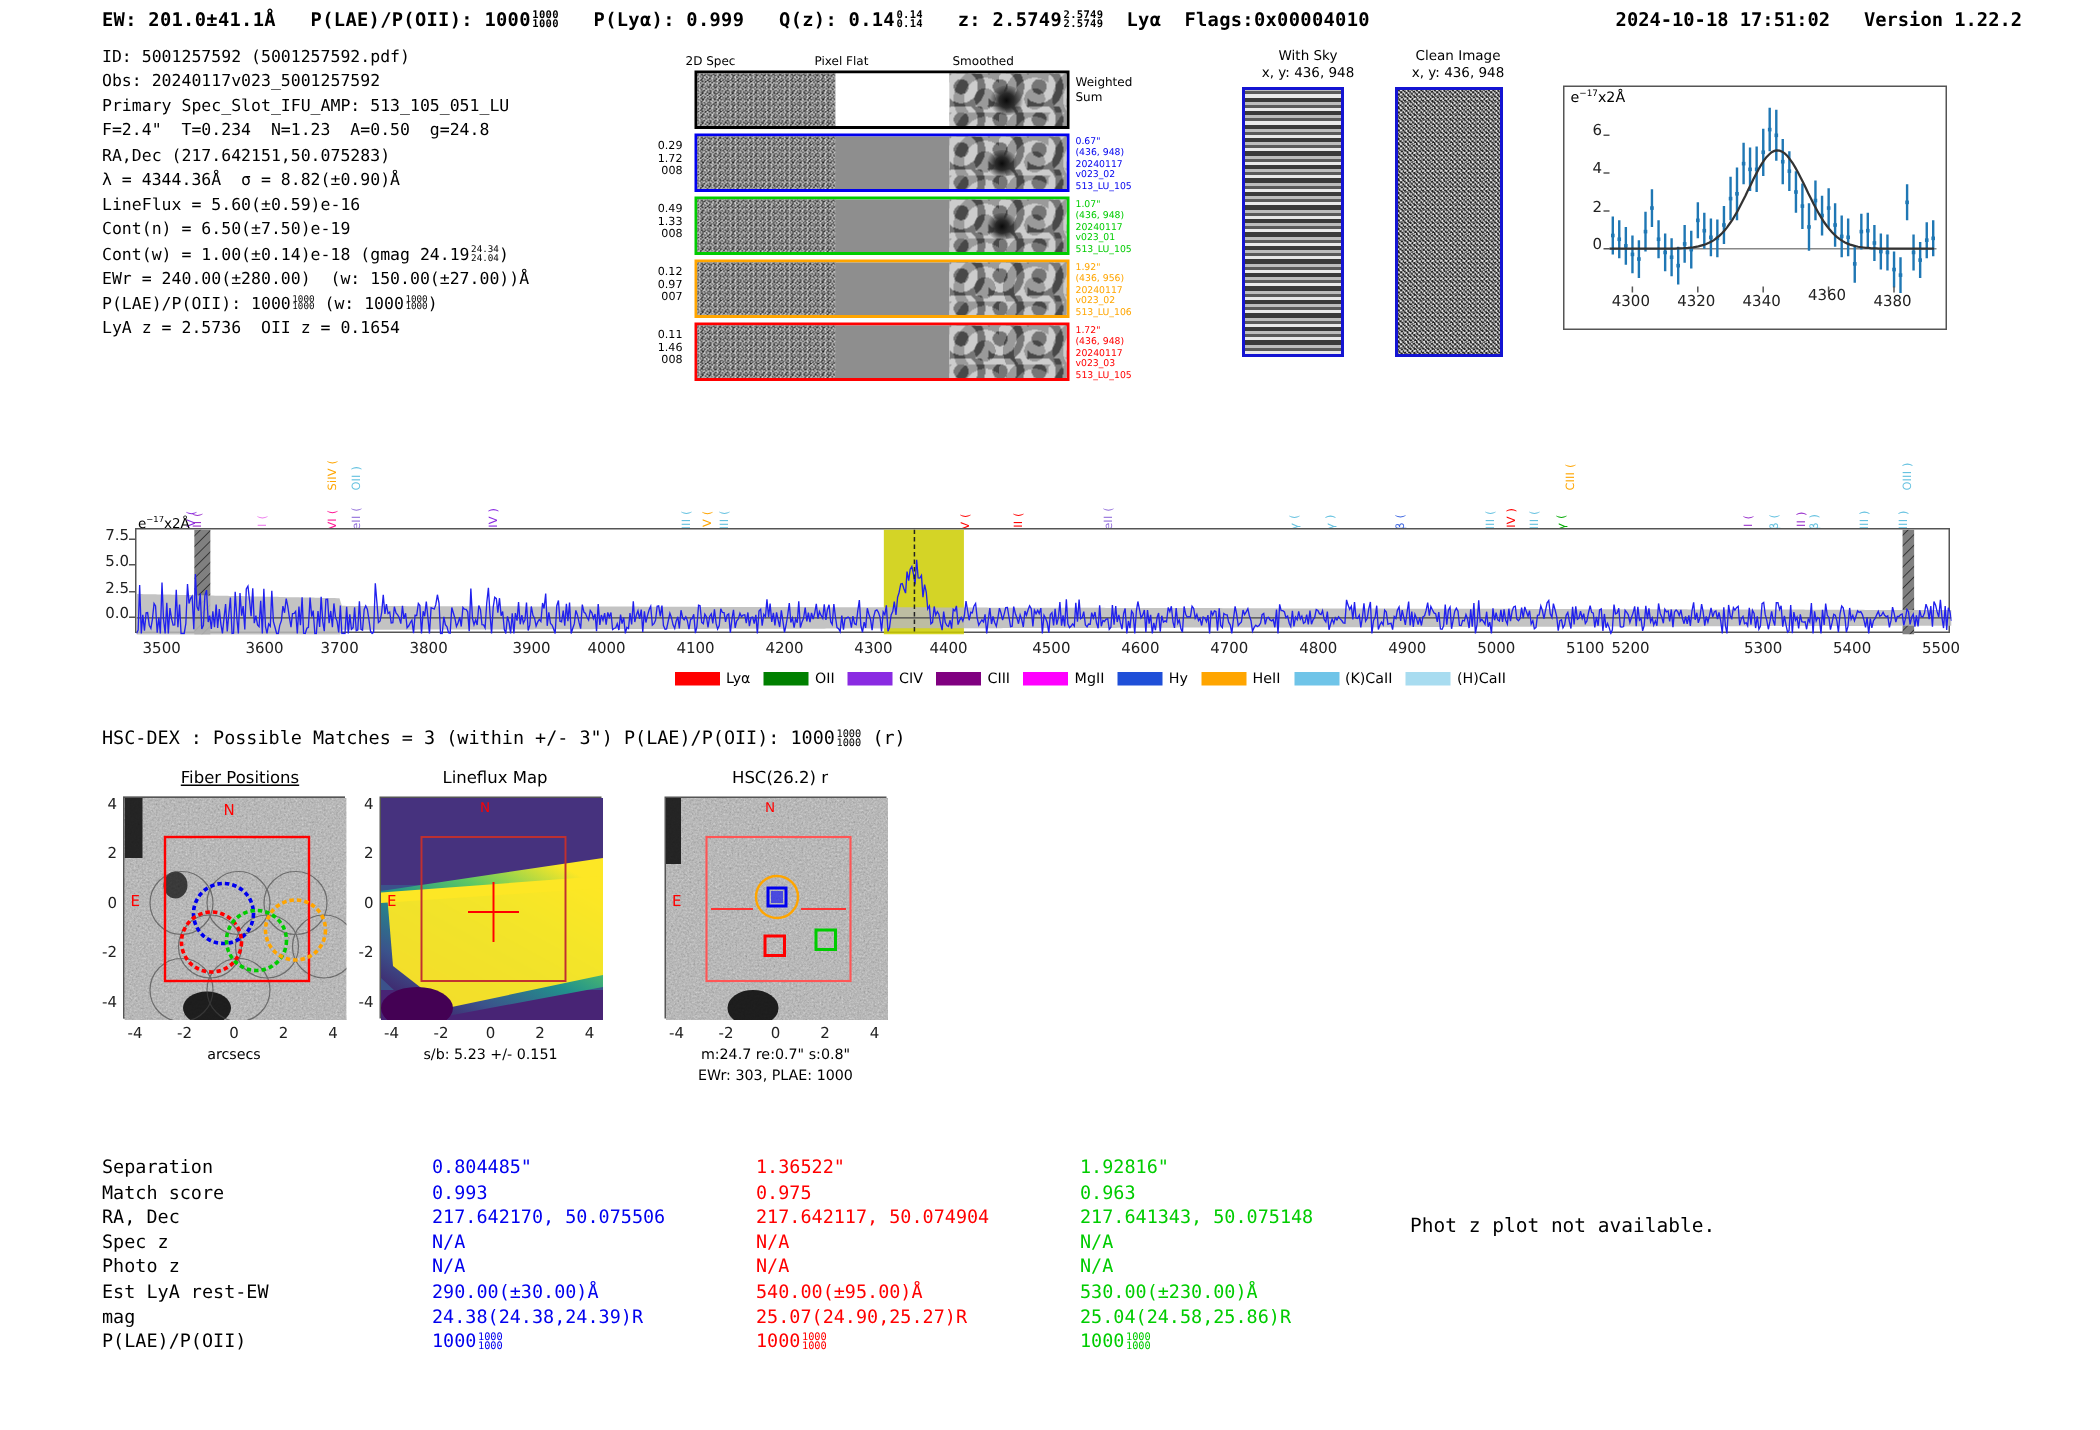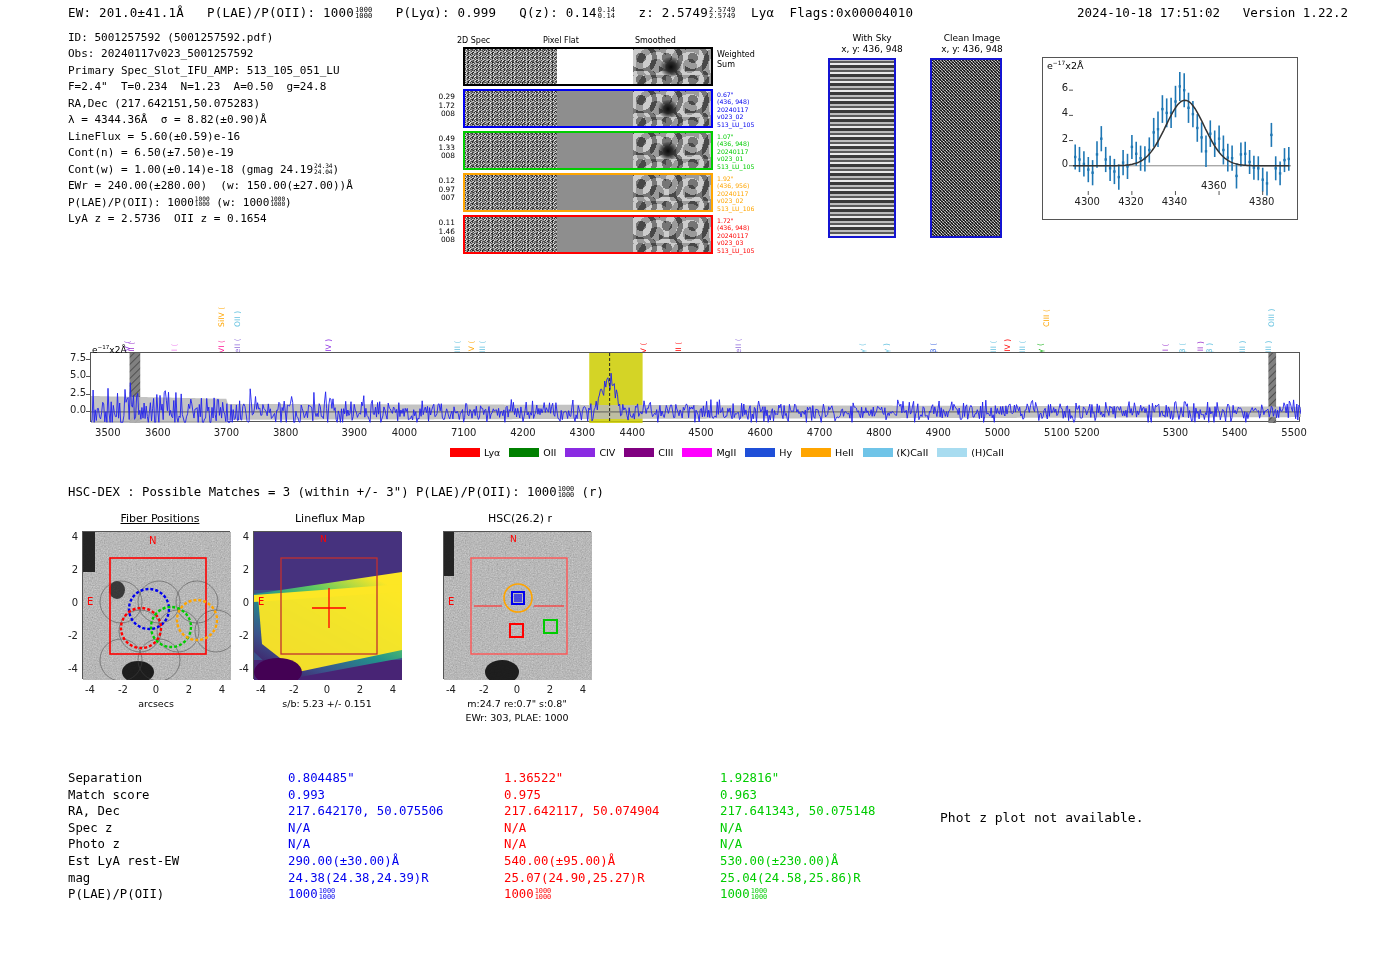--- a/index.html
+++ b/index.html
@@ -1,21 +1,21 @@
 <!DOCTYPE html>
 <html><head>
 <meta charset="utf-8">
 <style>
   html,body{margin:0;padding:0;background:#ffffff;}
   body{width:1400px;height:953px;position:relative;overflow:hidden;
        font-family:"DejaVu Sans Mono","Liberation Mono",monospace;color:#000;}
   .mono{font-family:"DejaVu Sans Mono","Liberation Mono",monospace;}
   .sans{font-family:"DejaVu Sans","Liberation Sans",sans-serif;}
   .abs{position:absolute;}
-  .nw{white-space:nowrap;}
+  .nw{white-space:nowrap;font-weight:bold;}
   sub.frac{display:inline-block;vertical-align:-0.15em;font-size:0.56em;line-height:0.92em;
            text-align:center;margin-left:1px;}
   sub.frac span{display:block;}
   .sup{font-size:.62em;vertical-align:super;}
 
   
   #hdr-line{top:5px;left:68px;font-size:12.5px;letter-spacing:.2px;}
   #hdr-date{top:5px;right:52px;font-size:12.5px;}
 
   
@@ -333,21 +333,21 @@
     </svg>
 </div>
 <div id="inset-ticklabels">
     <div class="tlab sans" style="left:1052px;top:157.79166666666666px;width:16px;text-align:right">0</div>
     <div class="tlab sans" style="left:1052px;top:132.58333333333331px;width:16px;text-align:right">2</div>
     <div class="tlab sans" style="left:1052px;top:107.375px;width:16px;text-align:right">4</div>
     <div class="tlab sans" style="left:1052px;top:82.16666666666666px;width:16px;text-align:right">6</div>
     <div class="tlab sans" style="left:1070.26px;top:196px;width:34px;text-align:center">4300</div>
     <div class="tlab sans" style="left:1113.8600000000001px;top:196px;width:34px;text-align:center">4320</div>
     <div class="tlab sans" style="left:1157.46px;top:196px;width:34px;text-align:center">4340</div>
-    <div class="tlab sans" style="left:1201.06px;top:180px;width:34px;text-align:left">4360</div>
+    <div class="tlab sans" style="left:1201.06px;top:192px;width:34px;text-align:center">4360</div>
     <div class="tlab sans" style="left:1244.66px;top:196px;width:34px;text-align:center">4380</div>
   </div>
 
 <div id="line-labels">
     <div class="linelab sans" style="left:131.5px;top:350px;color:#8a2be2;">CIV (</div>
     <div class="linelab sans" style="left:136.3px;top:350px;color:#9932cc;">SiII (</div>
     <div class="linelab sans" style="left:179.0px;top:350px;color:#ee82ee;">CII (</div>
     <div class="linelab sans" style="left:226.4px;top:318px;color:#ffa500;">SiIV (</div>
     <div class="linelab sans" style="left:241.8px;top:318px;color:#66c2e0;">OII )</div>
     <div class="linelab sans" style="left:226.4px;top:350px;color:#ff1493;">OVI (</div>
@@ -388,26 +388,26 @@
       <rect x="1177.377450980392" y="0" width="7.710784313725526" height="70" fill="url(#hatch)"></rect>
       <path d="M0.0 43.0 1.6 43.0 3.2 43.0 4.8 43.1 6.4 43.1 8.0 43.1 9.6 43.2 11.1 43.2 12.7 43.2 14.3 43.3 15.9 43.3 17.5 43.3 19.1 43.4 20.7 43.4 22.3 43.4 23.9 43.5 25.5 43.5 27.1 43.5 28.7 43.6 30.3 43.6 31.8 43.6 33.4 43.7 35.0 43.7 36.6 43.7 38.2 43.8 39.8 43.8 41.4 43.8 43.0 43.9 44.6 43.9 46.2 43.9 47.8 44.0 49.4 44.0 50.9 44.0 52.5 44.1 54.1 44.1 55.7 44.1 57.3 44.2 58.9 44.2 60.5 44.2 62.1 44.3 63.7 44.3 65.3 44.3 66.9 44.4 68.5 44.4 70.1 44.4 71.6 44.5 73.2 44.5 74.8 44.5 76.4 44.6 78.0 44.6 79.6 44.6 81.2 44.7 82.8 44.7 84.4 44.7 86.0 44.8 87.6 44.8 89.2 44.8 90.8 44.9 92.3 44.9 93.9 44.9 95.5 45.0 97.1 45.0 98.7 45.0 100.3 45.1 101.9 45.1 103.5 45.1 105.1 45.2 106.7 45.2 108.3 45.2 109.9 45.3 111.4 45.3 113.0 45.3 114.6 45.4 116.2 45.4 117.8 45.4 119.4 45.5 121.0 45.5 122.6 45.5 124.2 45.6 125.8 45.6 127.4 45.6 129.0 45.7 130.6 45.7 132.1 45.7 133.7 45.8 135.3 45.8 136.9 50.9 138.5 50.9 140.1 51.0 141.7 51.0 143.3 51.0 144.9 51.0 146.5 51.0 148.1 51.0 149.7 51.0 151.3 51.0 152.8 51.0 154.4 51.0 156.0 51.0 157.6 51.0 159.2 51.0 160.8 51.0 162.4 51.0 164.0 51.0 165.6 51.0 167.2 51.0 168.8 51.0 170.4 51.0 171.9 51.0 173.5 51.0 175.1 51.0 176.7 51.0 178.3 51.0 179.9 51.1 181.5 51.1 183.1 51.1 184.7 51.1 186.3 51.1 187.9 51.1 189.5 51.1 191.1 51.1 192.6 51.1 194.2 51.1 195.8 51.1 197.4 51.1 199.0 51.1 200.6 51.1 202.2 51.1 203.8 51.1 205.4 51.1 207.0 51.1 208.6 51.1 210.2 51.1 211.8 51.1 213.3 51.1 214.9 51.1 216.5 51.1 218.1 51.2 219.7 51.2 221.3 51.2 222.9 51.2 224.5 51.2 226.1 51.2 227.7 51.2 229.3 51.2 230.9 51.2 232.4 51.2 234.0 51.2 235.6 51.2 237.2 51.2 238.8 51.2 240.4 51.2 242.0 51.2 243.6 51.2 245.2 51.2 246.8 51.2 248.4 51.2 250.0 51.2 251.6 51.2 253.1 51.2 254.7 51.2 256.3 51.2 257.9 51.3 259.5 51.3 261.1 51.3 262.7 51.3 264.3 51.3 265.9 51.3 267.5 51.3 269.1 51.3 270.7 51.3 272.3 51.3 273.8 51.3 275.4 51.3 277.0 51.3 278.6 51.3 280.2 51.3 281.8 51.3 283.4 51.3 285.0 51.3 286.6 51.3 288.2 51.3 289.8 51.3 291.4 51.3 292.9 51.3 294.5 51.3 296.1 51.4 297.7 51.4 299.3 51.4 300.9 51.4 302.5 51.4 304.1 51.4 305.7 51.4 307.3 51.4 308.9 51.4 310.5 51.4 312.1 51.4 313.6 51.4 315.2 51.4 316.8 51.4 318.4 51.4 320.0 51.4 321.6 51.4 323.2 51.4 324.8 51.4 326.4 51.4 328.0 51.4 329.6 51.4 331.2 51.4 332.8 51.4 334.3 51.4 335.9 51.5 337.5 51.5 339.1 51.5 340.7 51.5 342.3 51.5 343.9 51.5 345.5 51.5 347.1 51.5 348.7 51.5 350.3 51.5 351.9 51.5 353.4 51.5 355.0 51.5 356.6 51.5 358.2 51.5 359.8 51.5 361.4 51.5 363.0 51.5 364.6 51.5 366.2 51.5 367.8 51.5 369.4 51.5 371.0 51.5 372.6 51.5 374.1 51.6 375.7 51.6 377.3 51.6 378.9 51.6 380.5 51.6 382.1 51.6 383.7 51.6 385.3 51.6 386.9 51.6 388.5 51.6 390.1 51.6 391.7 51.6 393.3 51.6 394.8 51.6 396.4 51.6 398.0 51.6 399.6 51.6 401.2 51.6 402.8 51.6 404.4 51.6 406.0 51.6 407.6 51.6 409.2 51.6 410.8 51.6 412.4 51.6 413.9 51.7 415.5 51.7 417.1 51.7 418.7 51.7 420.3 51.7 421.9 51.7 423.5 51.7 425.1 51.7 426.7 51.7 428.3 51.7 429.9 51.7 431.5 51.7 433.1 51.7 434.6 51.7 436.2 51.7 437.8 51.7 439.4 51.7 441.0 51.7 442.6 51.7 444.2 51.7 445.8 51.7 447.4 51.7 449.0 51.7 450.6 51.7 452.2 51.8 453.8 51.8 455.3 51.8 456.9 51.8 458.5 51.8 460.1 51.8 461.7 51.8 463.3 51.8 464.9 51.8 466.5 51.8 468.1 51.8 469.7 51.8 471.3 51.8 472.9 51.8 474.4 51.8 476.0 51.8 477.6 51.8 479.2 51.8 480.8 51.8 482.4 51.8 484.0 51.8 485.6 51.8 487.2 51.8 488.8 51.8 490.4 51.9 492.0 51.9 493.6 51.9 495.1 51.9 496.7 51.9 498.3 51.9 499.9 51.9 501.5 51.9 503.1 51.9 504.7 51.9 506.3 51.9 507.9 51.9 509.5 51.9 511.1 51.9 512.7 51.9 514.3 51.9 515.8 51.9 517.4 51.9 519.0 51.9 520.6 51.9 522.2 51.9 523.8 51.9 525.4 51.9 527.0 51.9 528.6 51.9 530.2 52.0 531.8 52.0 533.4 52.0 534.9 52.0 536.5 52.0 538.1 52.0 539.7 52.0 541.3 52.0 542.9 52.0 544.5 52.0 546.1 52.0 547.7 52.0 549.3 52.0 550.9 52.0 552.5 52.0 554.1 52.0 555.6 52.0 557.2 52.0 558.8 52.0 560.4 52.0 562.0 52.0 563.6 52.0 565.2 52.0 566.8 52.0 568.4 52.1 570.0 52.1 571.6 52.1 573.2 52.1 574.8 52.1 576.3 52.1 577.9 52.1 579.5 52.1 581.1 52.1 582.7 52.1 584.3 52.1 585.9 52.1 587.5 52.1 589.1 52.1 590.7 52.1 592.3 52.1 593.9 52.1 595.4 52.1 597.0 52.1 598.6 52.1 600.2 52.1 601.8 52.1 603.4 52.1 605.0 52.1 606.6 52.1 608.2 52.2 609.8 52.2 611.4 52.2 613.0 52.2 614.6 52.2 616.1 52.2 617.7 52.2 619.3 52.2 620.9 52.2 622.5 52.2 624.1 52.2 625.7 52.2 627.3 52.2 628.9 52.2 630.5 52.2 632.1 52.2 633.7 52.2 635.3 52.2 636.8 52.2 638.4 52.2 640.0 52.2 641.6 52.2 643.2 52.2 644.8 52.2 646.4 52.3 648.0 52.3 649.6 52.3 651.2 52.3 652.8 52.3 654.4 52.3 655.9 52.3 657.5 52.3 659.1 52.3 660.7 52.3 662.3 52.3 663.9 52.3 665.5 52.3 667.1 52.3 668.7 52.3 670.3 52.3 671.9 52.3 673.5 52.3 675.1 52.3 676.6 52.3 678.2 52.3 679.8 52.3 681.4 52.3 683.0 52.3 684.6 52.3 686.2 52.4 687.8 52.4 689.4 52.4 691.0 52.4 692.6 52.4 694.2 52.4 695.8 52.4 697.3 52.4 698.9 52.4 700.5 52.4 702.1 52.4 703.7 52.4 705.3 52.4 706.9 52.4 708.5 52.4 710.1 52.4 711.7 52.4 713.3 52.4 714.9 52.4 716.4 52.4 718.0 52.4 719.6 52.4 721.2 52.4 722.8 52.4 724.4 52.5 726.0 52.5 727.6 52.5 729.2 52.5 730.8 52.5 732.4 52.5 734.0 52.5 735.6 52.5 737.1 52.5 738.7 52.5 740.3 52.5 741.9 52.5 743.5 52.5 745.1 52.5 746.7 52.5 748.3 52.5 749.9 52.5 751.5 52.5 753.1 52.5 754.7 52.5 756.3 52.5 757.8 52.5 759.4 52.5 761.0 52.5 762.6 52.6 764.2 52.6 765.8 52.6 767.4 52.6 769.0 52.6 770.6 52.6 772.2 52.6 773.8 52.6 775.4 52.6 776.9 52.6 778.5 52.6 780.1 52.6 781.7 52.6 783.3 52.6 784.9 52.6 786.5 52.6 788.1 52.6 789.7 52.6 791.3 52.6 792.9 52.6 794.5 52.6 796.1 52.6 797.6 52.6 799.2 52.6 800.8 52.6 802.4 52.7 804.0 52.7 805.6 52.7 807.2 52.7 808.8 52.7 810.4 52.7 812.0 52.7 813.6 52.7 815.2 52.7 816.8 52.7 818.3 52.7 819.9 52.7 821.5 52.7 823.1 52.7 824.7 52.7 826.3 52.7 827.9 52.7 829.5 52.7 831.1 52.7 832.7 52.7 834.3 52.7 835.9 52.7 837.4 52.7 839.0 52.7 840.6 52.8 842.2 52.8 843.8 52.8 845.4 52.8 847.0 52.8 848.6 52.8 850.2 52.8 851.8 52.8 853.4 52.8 855.0 52.8 856.6 52.8 858.1 52.8 859.7 52.8 861.3 52.8 862.9 52.8 864.5 52.8 866.1 52.8 867.7 52.8 869.3 52.8 870.9 52.8 872.5 52.8 874.1 52.8 875.7 52.8 877.3 52.8 878.8 52.8 880.4 52.9 882.0 52.9 883.6 52.9 885.2 52.9 886.8 52.9 888.4 52.9 890.0 52.9 891.6 52.9 893.2 52.9 894.8 52.9 896.4 52.9 897.9 52.9 899.5 52.9 901.1 52.9 902.7 52.9 904.3 52.9 905.9 52.9 907.5 52.9 909.1 52.9 910.7 52.9 912.3 52.9 913.9 52.9 915.5 52.9 917.1 52.9 918.6 53.0 920.2 53.0 921.8 53.0 923.4 53.0 925.0 53.0 926.6 53.0 928.2 53.0 929.8 53.0 931.4 53.0 933.0 53.0 934.6 53.0 936.2 53.0 937.8 53.0 939.3 53.0 940.9 53.0 942.5 53.0 944.1 53.0 945.7 53.0 947.3 53.0 948.9 53.0 950.5 53.0 952.1 53.0 953.7 53.0 955.3 53.0 956.9 53.0 958.4 53.1 960.0 53.1 961.6 53.1 963.2 53.1 964.8 53.1 966.4 53.1 968.0 53.1 969.6 53.1 971.2 53.1 972.8 53.1 974.4 53.1 976.0 53.1 977.6 53.1 979.1 53.1 980.7 53.1 982.3 53.1 983.9 53.1 985.5 53.1 987.1 53.1 988.7 53.1 990.3 53.1 991.9 53.1 993.5 53.1 995.1 53.1 996.7 53.2 998.3 53.2 999.8 53.2 1001.4 53.2 1003.0 53.2 1004.6 53.2 1006.2 53.2 1007.8 53.2 1009.4 53.2 1011.0 53.2 1012.6 53.2 1014.2 53.2 1015.8 53.2 1017.4 53.2 1018.9 53.2 1020.5 53.2 1022.1 53.2 1023.7 53.2 1025.3 53.2 1026.9 53.2 1028.5 53.2 1030.1 53.2 1031.7 53.2 1033.3 53.2 1034.9 53.3 1036.5 53.3 1038.1 53.3 1039.6 53.3 1041.2 53.3 1042.8 53.3 1044.4 53.3 1046.0 53.3 1047.6 53.3 1049.2 53.3 1050.8 53.3 1052.4 53.3 1054.0 53.3 1055.6 53.3 1057.2 53.3 1058.8 53.3 1060.3 53.3 1061.9 53.3 1063.5 53.3 1065.1 53.3 1066.7 53.3 1068.3 53.3 1069.9 53.3 1071.5 53.3 1073.1 53.3 1074.7 53.4 1076.3 53.4 1077.9 53.4 1079.4 53.4 1081.0 53.4 1082.6 53.4 1084.2 53.4 1085.8 53.4 1087.4 53.4 1089.0 53.4 1090.6 53.4 1092.2 53.4 1093.8 53.4 1095.4 53.4 1097.0 53.4 1098.6 53.4 1100.1 53.4 1101.7 53.4 1103.3 53.4 1104.9 53.4 1106.5 53.4 1108.1 53.4 1109.7 53.4 1111.3 53.4 1112.9 53.5 1114.5 53.5 1116.1 53.5 1117.7 53.5 1119.3 53.5 1120.8 53.5 1122.4 53.5 1124.0 53.5 1125.6 53.5 1127.2 53.5 1128.8 53.5 1130.4 53.5 1132.0 53.5 1133.6 53.5 1135.2 53.5 1136.8 53.5 1138.4 53.5 1139.9 53.5 1141.5 53.5 1143.1 53.5 1144.7 53.5 1146.3 53.5 1147.9 53.5 1149.5 53.5 1151.1 53.5 1152.7 53.6 1154.3 53.6 1155.9 53.6 1157.5 53.6 1159.1 53.6 1160.6 53.6 1162.2 53.6 1163.8 53.6 1165.4 53.6 1167.0 53.6 1168.6 53.6 1170.2 53.6 1171.8 53.6 1173.4 53.6 1175.0 53.6 1176.6 53.6 1178.2 53.6 1179.8 53.6 1181.3 53.6 1182.9 53.6 1184.5 53.6 1186.1 53.6 1187.7 53.6 1189.3 53.6 1190.9 53.7 1192.5 53.7 1194.1 53.7 1195.7 53.7 1197.3 53.7 1198.9 53.7 1200.4 53.7 1202.0 53.7 1203.6 53.7 1205.2 53.7 1206.8 53.7 1208.4 53.7 1210.0 53.7 1210.0 64.1 1208.4 64.1 1206.8 64.1 1205.2 64.1 1203.6 64.1 1202.0 64.1 1200.4 64.1 1198.9 64.2 1197.3 64.2 1195.7 64.2 1194.1 64.2 1192.5 64.2 1190.9 64.2 1189.3 64.2 1187.7 64.2 1186.1 64.2 1184.5 64.2 1182.9 64.2 1181.3 64.2 1179.8 64.2 1178.2 64.2 1176.6 64.2 1175.0 64.2 1173.4 64.2 1171.8 64.2 1170.2 64.2 1168.6 64.2 1167.0 64.2 1165.4 64.2 1163.8 64.2 1162.2 64.2 1160.6 64.2 1159.1 64.3 1157.5 64.3 1155.9 64.3 1154.3 64.3 1152.7 64.3 1151.1 64.3 1149.5 64.3 1147.9 64.3 1146.3 64.3 1144.7 64.3 1143.1 64.3 1141.5 64.3 1139.9 64.3 1138.4 64.3 1136.8 64.3 1135.2 64.3 1133.6 64.3 1132.0 64.3 1130.4 64.3 1128.8 64.3 1127.2 64.3 1125.6 64.3 1124.0 64.3 1122.4 64.3 1120.8 64.4 1119.3 64.4 1117.7 64.4 1116.1 64.4 1114.5 64.4 1112.9 64.4 1111.3 64.4 1109.7 64.4 1108.1 64.4 1106.5 64.4 1104.9 64.4 1103.3 64.4 1101.7 64.4 1100.1 64.4 1098.6 64.4 1097.0 64.4 1095.4 64.4 1093.8 64.4 1092.2 64.4 1090.6 64.4 1089.0 64.4 1087.4 64.4 1085.8 64.4 1084.2 64.4 1082.6 64.4 1081.0 64.5 1079.4 64.5 1077.9 64.5 1076.3 64.5 1074.7 64.5 1073.1 64.5 1071.5 64.5 1069.9 64.5 1068.3 64.5 1066.7 64.5 1065.1 64.5 1063.5 64.5 1061.9 64.5 1060.3 64.5 1058.8 64.5 1057.2 64.5 1055.6 64.5 1054.0 64.5 1052.4 64.5 1050.8 64.5 1049.2 64.5 1047.6 64.5 1046.0 64.5 1044.4 64.5 1042.8 64.6 1041.2 64.6 1039.6 64.6 1038.1 64.6 1036.5 64.6 1034.9 64.6 1033.3 64.6 1031.7 64.6 1030.1 64.6 1028.5 64.6 1026.9 64.6 1025.3 64.6 1023.7 64.6 1022.1 64.6 1020.5 64.6 1018.9 64.6 1017.4 64.6 1015.8 64.6 1014.2 64.6 1012.6 64.6 1011.0 64.6 1009.4 64.6 1007.8 64.6 1006.2 64.6 1004.6 64.6 1003.0 64.7 1001.4 64.7 999.8 64.7 998.3 64.7 996.7 64.7 995.1 64.7 993.5 64.7 991.9 64.7 990.3 64.7 988.7 64.7 987.1 64.7 985.5 64.7 983.9 64.7 982.3 64.7 980.7 64.7 979.1 64.7 977.6 64.7 976.0 64.7 974.4 64.7 972.8 64.7 971.2 64.7 969.6 64.7 968.0 64.7 966.4 64.7 964.8 64.8 963.2 64.8 961.6 64.8 960.0 64.8 958.4 64.8 956.9 64.8 955.3 64.8 953.7 64.8 952.1 64.8 950.5 64.8 948.9 64.8 947.3 64.8 945.7 64.8 944.1 64.8 942.5 64.8 940.9 64.8 939.3 64.8 937.8 64.8 936.2 64.8 934.6 64.8 933.0 64.8 931.4 64.8 929.8 64.8 928.2 64.8 926.6 64.8 925.0 64.9 923.4 64.9 921.8 64.9 920.2 64.9 918.6 64.9 917.1 64.9 915.5 64.9 913.9 64.9 912.3 64.9 910.7 64.9 909.1 64.9 907.5 64.9 905.9 64.9 904.3 64.9 902.7 64.9 901.1 64.9 899.5 64.9 897.9 64.9 896.4 64.9 894.8 64.9 893.2 64.9 891.6 64.9 890.0 64.9 888.4 64.9 886.8 65.0 885.2 65.0 883.6 65.0 882.0 65.0 880.4 65.0 878.8 65.0 877.3 65.0 875.7 65.0 874.1 65.0 872.5 65.0 870.9 65.0 869.3 65.0 867.7 65.0 866.1 65.0 864.5 65.0 862.9 65.0 861.3 65.0 859.7 65.0 858.1 65.0 856.6 65.0 855.0 65.0 853.4 65.0 851.8 65.0 850.2 65.0 848.6 65.1 847.0 65.1 845.4 65.1 843.8 65.1 842.2 65.1 840.6 65.1 839.0 65.1 837.4 65.1 835.9 65.1 834.3 65.1 832.7 65.1 831.1 65.1 829.5 65.1 827.9 65.1 826.3 65.1 824.7 65.1 823.1 65.1 821.5 65.1 819.9 65.1 818.3 65.1 816.8 65.1 815.2 65.1 813.6 65.1 812.0 65.1 810.4 65.1 808.8 65.2 807.2 65.2 805.6 65.2 804.0 65.2 802.4 65.2 800.8 65.2 799.2 65.2 797.6 65.2 796.1 65.2 794.5 65.2 792.9 65.2 791.3 65.2 789.7 65.2 788.1 65.2 786.5 65.2 784.9 65.2 783.3 65.2 781.7 65.2 780.1 65.2 778.5 65.2 776.9 65.2 775.4 65.2 773.8 65.2 772.2 65.2 770.6 65.3 769.0 65.3 767.4 65.3 765.8 65.3 764.2 65.3 762.6 65.3 761.0 65.3 759.4 65.3 757.8 65.3 756.3 65.3 754.7 65.3 753.1 65.3 751.5 65.3 749.9 65.3 748.3 65.3 746.7 65.3 745.1 65.3 743.5 65.3 741.9 65.3 740.3 65.3 738.7 65.3 737.1 65.3 735.6 65.3 734.0 65.3 732.4 65.3 730.8 65.4 729.2 65.4 727.6 65.4 726.0 65.4 724.4 65.4 722.8 65.4 721.2 65.4 719.6 65.4 718.0 65.4 716.4 65.4 714.9 65.4 713.3 65.4 711.7 65.4 710.1 65.4 708.5 65.4 706.9 65.4 705.3 65.4 703.7 65.4 702.1 65.4 700.5 65.4 698.9 65.4 697.3 65.4 695.8 65.4 694.2 65.4 692.6 65.5 691.0 65.5 689.4 65.5 687.8 65.5 686.2 65.5 684.6 65.5 683.0 65.5 681.4 65.5 679.8 65.5 678.2 65.5 676.6 65.5 675.1 65.5 673.5 65.5 671.9 65.5 670.3 65.5 668.7 65.5 667.1 65.5 665.5 65.5 663.9 65.5 662.3 65.5 660.7 65.5 659.1 65.5 657.5 65.5 655.9 65.5 654.4 65.5 652.8 65.6 651.2 65.6 649.6 65.6 648.0 65.6 646.4 65.6 644.8 65.6 643.2 65.6 641.6 65.6 640.0 65.6 638.4 65.6 636.8 65.6 635.3 65.6 633.7 65.6 632.1 65.6 630.5 65.6 628.9 65.6 627.3 65.6 625.7 65.6 624.1 65.6 622.5 65.6 620.9 65.6 619.3 65.6 617.7 65.6 616.1 65.6 614.6 65.7 613.0 65.7 611.4 65.7 609.8 65.7 608.2 65.7 606.6 65.7 605.0 65.7 603.4 65.7 601.8 65.7 600.2 65.7 598.6 65.7 597.0 65.7 595.4 65.7 593.9 65.7 592.3 65.7 590.7 65.7 589.1 65.7 587.5 65.7 585.9 65.7 584.3 65.7 582.7 65.7 581.1 65.7 579.5 65.7 577.9 65.7 576.3 65.8 574.8 65.8 573.2 65.8 571.6 65.8 570.0 65.8 568.4 65.8 566.8 65.8 565.2 65.8 563.6 65.8 562.0 65.8 560.4 65.8 558.8 65.8 557.2 65.8 555.6 65.8 554.1 65.8 552.5 65.8 550.9 65.8 549.3 65.8 547.7 65.8 546.1 65.8 544.5 65.8 542.9 65.8 541.3 65.8 539.7 65.8 538.1 65.8 536.5 65.9 534.9 65.9 533.4 65.9 531.8 65.9 530.2 65.9 528.6 65.9 527.0 65.9 525.4 65.9 523.8 65.9 522.2 65.9 520.6 65.9 519.0 65.9 517.4 65.9 515.8 65.9 514.3 65.9 512.7 65.9 511.1 65.9 509.5 65.9 507.9 65.9 506.3 65.9 504.7 65.9 503.1 65.9 501.5 65.9 499.9 65.9 498.3 66.0 496.7 66.0 495.1 66.0 493.6 66.0 492.0 66.0 490.4 66.0 488.8 66.0 487.2 66.0 485.6 66.0 484.0 66.0 482.4 66.0 480.8 66.0 479.2 66.0 477.6 66.0 476.0 66.0 474.4 66.0 472.9 66.0 471.3 66.0 469.7 66.0 468.1 66.0 466.5 66.0 464.9 66.0 463.3 66.0 461.7 66.0 460.1 66.0 458.5 66.1 456.9 66.1 455.3 66.1 453.8 66.1 452.2 66.1 450.6 66.1 449.0 66.1 447.4 66.1 445.8 66.1 444.2 66.1 442.6 66.1 441.0 66.1 439.4 66.1 437.8 66.1 436.2 66.1 434.6 66.1 433.1 66.1 431.5 66.1 429.9 66.1 428.3 66.1 426.7 66.1 425.1 66.1 423.5 66.1 421.9 66.1 420.3 66.2 418.7 66.2 417.1 66.2 415.5 66.2 413.9 66.2 412.4 66.2 410.8 66.2 409.2 66.2 407.6 66.2 406.0 66.2 404.4 66.2 402.8 66.2 401.2 66.2 399.6 66.2 398.0 66.2 396.4 66.2 394.8 66.2 393.3 66.2 391.7 66.2 390.1 66.2 388.5 66.2 386.9 66.2 385.3 66.2 383.7 66.2 382.1 66.2 380.5 66.3 378.9 66.3 377.3 66.3 375.7 66.3 374.1 66.3 372.6 66.3 371.0 66.3 369.4 66.3 367.8 66.3 366.2 66.3 364.6 66.3 363.0 66.3 361.4 66.3 359.8 66.3 358.2 66.3 356.6 66.3 355.0 66.3 353.4 66.3 351.9 66.3 350.3 66.3 348.7 66.3 347.1 66.3 345.5 66.3 343.9 66.3 342.3 66.4 340.7 66.4 339.1 66.4 337.5 66.4 335.9 66.4 334.3 66.4 332.8 66.4 331.2 66.4 329.6 66.4 328.0 66.4 326.4 66.4 324.8 66.4 323.2 66.4 321.6 66.4 320.0 66.4 318.4 66.4 316.8 66.4 315.2 66.4 313.6 66.4 312.1 66.4 310.5 66.4 308.9 66.4 307.3 66.4 305.7 66.4 304.1 66.5 302.5 66.5 300.9 66.5 299.3 66.5 297.7 66.5 296.1 66.5 294.5 66.5 292.9 66.5 291.4 66.5 289.8 66.5 288.2 66.5 286.6 66.5 285.0 66.5 283.4 66.5 281.8 66.5 280.2 66.5 278.6 66.5 277.0 66.5 275.4 66.5 273.8 66.5 272.3 66.5 270.7 66.5 269.1 66.5 267.5 66.5 265.9 66.5 264.3 66.6 262.7 66.6 261.1 66.6 259.5 66.6 257.9 66.6 256.3 66.6 254.7 66.6 253.1 66.6 251.6 66.6 250.0 66.6 248.4 66.6 246.8 66.6 245.2 66.6 243.6 66.6 242.0 66.6 240.4 66.6 238.8 66.6 237.2 66.6 235.6 66.6 234.0 66.6 232.4 66.6 230.9 66.6 229.3 66.6 227.7 66.6 226.1 66.7 224.5 66.7 222.9 66.7 221.3 66.7 219.7 66.7 218.1 66.7 216.5 66.7 214.9 66.7 213.3 66.7 211.8 66.7 210.2 66.7 208.6 66.7 207.0 66.7 205.4 66.7 203.8 66.7 202.2 66.7 200.6 66.7 199.0 66.7 197.4 66.7 195.8 66.7 194.2 66.7 192.6 66.7 191.1 66.7 189.5 66.7 187.9 66.7 186.3 66.8 184.7 66.8 183.1 66.8 181.5 66.8 179.9 66.8 178.3 66.8 176.7 66.8 175.1 66.8 173.5 66.8 171.9 66.8 170.4 66.8 168.8 66.8 167.2 66.8 165.6 66.8 164.0 66.8 162.4 66.8 160.8 66.8 159.2 66.8 157.6 66.8 156.0 66.8 154.4 66.8 152.8 66.8 151.3 66.8 149.7 66.8 148.1 66.9 146.5 66.9 144.9 66.9 143.3 66.9 141.7 66.9 140.1 66.9 138.5 66.9 136.9 66.9 135.3 72.0 133.7 72.0 132.1 72.1 130.6 72.1 129.0 72.1 127.4 72.2 125.8 72.2 124.2 72.2 122.6 72.3 121.0 72.3 119.4 72.3 117.8 72.4 116.2 72.4 114.6 72.4 113.0 72.5 111.4 72.5 109.9 72.5 108.3 72.6 106.7 72.6 105.1 72.6 103.5 72.7 101.9 72.7 100.3 72.7 98.7 72.8 97.1 72.8 95.5 72.8 93.9 72.9 92.3 72.9 90.8 72.9 89.2 73.0 87.6 73.0 86.0 73.0 84.4 73.1 82.8 73.1 81.2 73.1 79.6 73.2 78.0 73.2 76.4 73.2 74.8 73.3 73.2 73.3 71.6 73.3 70.1 73.4 68.5 73.4 66.9 73.4 65.3 73.5 63.7 73.5 62.1 73.5 60.5 73.6 58.9 73.6 57.3 73.6 55.7 73.7 54.1 73.7 52.5 73.7 50.9 73.8 49.4 73.8 47.8 73.8 46.2 73.9 44.6 73.9 43.0 73.9 41.4 74.0 39.8 74.0 38.2 74.0 36.6 74.1 35.0 74.1 33.4 74.1 31.8 74.2 30.3 74.2 28.7 74.2 27.1 74.3 25.5 74.3 23.9 74.3 22.3 74.4 20.7 74.4 19.1 74.4 17.5 74.5 15.9 74.5 14.3 74.6 12.7 74.6 11.1 74.6 9.6 74.7 8.0 74.7 6.4 74.7 4.8 74.8 3.2 74.8 1.6 74.8 0.0 74.9 Z" fill="#b8b8b8" opacity="0.85"></path>
       <line x1="0" y1="58.91089108910891" x2="1210" y2="58.91089108910891" stroke="#444" stroke-width="0.8"></line>
       <path d="M0.0 69.3 L1.1 67.1 L2.1 37.0 L3.2 69.3 L4.2 56.8 L5.3 67.5 L6.4 55.5 L7.4 55.4 L8.5 63.8 L9.6 65.9 L10.6 59.9 L11.7 49.3 L12.7 50.9 L13.8 68.8 L14.9 58.7 L15.9 69.3 L17.0 35.3 L18.0 59.8 L19.1 69.3 L20.2 48.8 L21.2 69.3 L22.3 52.4 L23.4 59.6 L24.4 63.7 L25.5 63.6 L26.5 40.2 L27.6 65.2 L28.7 50.0 L29.7 69.3 L30.8 69.3 L31.8 69.3 L32.9 62.7 L34.0 36.4 L35.0 49.3 L36.1 45.9 L37.1 44.5 L38.2 66.5 L39.3 29.7 L40.3 51.4 L41.4 54.2 L42.5 42.5 L43.5 66.3 L44.6 63.9 L45.6 44.0 L46.7 40.4 L47.8 61.7 L48.8 57.4 L49.9 66.3 L50.9 54.5 L52.0 65.2 L53.1 50.0 L54.1 65.6 L55.2 53.1 L56.3 63.4 L57.3 69.3 L58.4 58.6 L59.4 49.7 L60.5 67.9 L61.6 55.8 L62.6 45.4 L63.7 69.3 L64.7 69.1 L65.8 41.5 L66.9 59.2 L67.9 69.3 L69.0 42.4 L70.1 57.4 L71.1 51.1 L72.2 66.6 L73.2 39.6 L74.3 37.7 L75.4 47.7 L76.4 57.8 L77.5 39.2 L78.5 62.4 L79.6 57.4 L80.7 63.7 L81.7 64.8 L82.8 47.5 L83.9 69.3 L84.9 39.5 L86.0 64.8 L87.0 69.2 L88.1 63.0 L89.2 64.5 L90.2 40.9 L91.3 61.5 L92.3 65.0 L93.4 69.3 L94.5 69.3 L95.5 63.9 L96.6 60.8 L97.6 51.1 L98.7 55.5 L99.8 46.1 L100.8 50.9 L101.9 58.4 L103.0 65.1 L104.0 56.0 L105.1 55.9 L106.1 54.6 L107.2 69.3 L108.3 51.4 L109.3 63.8 L110.4 45.2 L111.4 69.1 L112.5 69.3 L113.6 65.8 L114.6 65.2 L115.7 45.4 L116.8 58.1 L117.8 54.1 L118.9 69.3 L119.9 69.3 L121.0 54.4 L122.1 65.0 L123.1 44.9 L124.2 61.6 L125.2 67.8 L126.3 46.6 L127.4 46.5 L128.4 62.4 L129.5 54.3 L130.6 65.1 L131.6 49.3 L132.7 58.5 L133.7 61.1 L134.8 68.6 L135.9 50.7 L136.9 69.3 L138.0 69.3 L139.0 69.3 L140.1 51.6 L141.2 69.3 L142.2 56.6 L143.3 66.5 L144.4 65.4 L145.4 51.9 L146.5 67.5 L147.5 67.0 L148.6 47.8 L149.7 66.5 L150.7 67.1 L151.8 53.3 L152.8 50.9 L153.9 53.2 L155.0 60.4 L156.0 67.8 L157.1 69.3 L158.1 68.4 L159.2 35.8 L160.3 48.9 L161.3 62.0 L162.4 61.0 L163.5 55.0 L164.5 43.5 L165.6 56.3 L166.6 49.7 L167.7 56.0 L168.8 55.0 L169.8 62.3 L170.9 62.1 L171.9 51.5 L173.0 55.6 L174.1 56.9 L175.1 58.7 L176.2 62.8 L177.3 50.9 L178.3 59.6 L179.4 55.8 L180.4 65.5 L181.5 64.2 L182.6 62.0 L183.6 60.4 L184.7 69.1 L185.7 57.2 L186.8 57.3 L187.9 49.3 L188.9 50.7 L190.0 69.3 L191.1 54.5 L192.1 57.8 L193.2 48.1 L194.2 57.9 L195.3 69.3 L196.4 52.1 L197.4 52.5 L198.5 53.1 L199.5 50.3 L200.6 43.5 L201.7 49.3 L202.7 69.3 L203.8 69.3 L204.9 58.2 L205.9 63.4 L207.0 64.9 L208.0 68.8 L209.1 69.1 L210.2 52.0 L211.2 55.5 L212.3 59.2 L213.3 64.7 L214.4 62.2 L215.5 58.4 L216.5 64.7 L217.6 51.9 L218.6 53.1 L219.7 53.3 L220.8 54.9 L221.8 67.8 L222.9 39.4 L224.0 59.4 L225.0 63.5 L226.1 60.2 L227.1 63.7 L228.2 50.7 L229.3 53.4 L230.3 63.4 L231.4 63.6 L232.4 65.6 L233.5 49.0 L234.6 38.8 L235.6 55.4 L236.7 69.3 L237.8 52.0 L238.8 45.2 L239.9 46.1 L240.9 55.4 L242.0 45.8 L243.1 57.5 L244.1 54.7 L245.2 66.5 L246.2 69.3 L247.3 57.9 L248.4 62.1 L249.4 69.3 L250.5 55.8 L251.6 69.3 L252.6 55.7 L253.7 60.8 L254.7 48.3 L255.8 63.2 L256.9 57.0 L257.9 62.4 L259.0 60.2 L260.0 48.7 L261.1 67.3 L262.2 63.6 L263.2 51.3 L264.3 57.2 L265.4 59.3 L266.4 64.4 L267.5 61.6 L268.5 59.9 L269.6 61.3 L270.7 49.0 L271.7 52.7 L272.8 42.7 L273.8 64.2 L274.9 55.3 L276.0 62.6 L277.0 63.7 L278.1 66.3 L279.1 69.3 L280.2 50.8 L281.3 47.3 L282.3 61.1 L283.4 61.5 L284.5 54.1 L285.5 64.1 L286.6 49.5 L287.6 61.2 L288.7 48.7 L289.8 69.3 L290.8 66.0 L291.9 62.8 L292.9 53.9 L294.0 57.1 L295.1 62.3 L296.1 66.1 L297.2 50.1 L298.3 55.1 L299.3 55.9 L300.4 58.7 L301.4 60.4 L302.5 54.0 L303.6 55.5 L304.6 59.5 L305.7 56.4 L306.7 67.8 L307.8 49.7 L308.9 63.6 L309.9 57.0 L311.0 60.5 L312.1 55.7 L313.1 63.4 L314.2 55.3 L315.2 58.4 L316.3 55.4 L317.4 66.7 L318.4 66.0 L319.5 65.5 L320.5 62.8 L321.6 67.0 L322.7 56.7 L323.7 62.8 L324.8 58.7 L325.9 69.3 L326.9 65.2 L328.0 66.0 L329.0 55.7 L330.1 63.3 L331.2 47.8 L332.2 61.7 L333.3 56.8 L334.3 54.1 L335.4 59.6 L336.5 53.4 L337.5 68.3 L338.6 54.6 L339.6 62.0 L340.7 57.2 L341.8 53.3 L342.8 51.2 L343.9 63.7 L345.0 62.8 L346.0 60.6 L347.1 51.2 L348.1 50.9 L349.2 57.9 L350.3 50.7 L351.3 64.1 L352.4 66.5 L353.4 66.3 L354.5 61.0 L355.6 55.8 L356.6 58.6 L357.7 63.6 L358.8 65.9 L359.8 61.1 L360.9 58.2 L361.9 65.9 L363.0 53.8 L364.1 59.0 L365.1 60.2 L366.2 58.2 L367.2 60.6 L368.3 66.5 L369.4 59.9 L370.4 59.5 L371.5 56.5 L372.6 69.1 L373.6 64.7 L374.7 50.5 L375.7 50.8 L376.8 61.9 L377.9 62.8 L378.9 56.5 L380.0 58.3 L381.0 65.2 L382.1 58.0 L383.2 56.3 L384.2 62.6 L385.3 53.2 L386.4 62.6 L387.4 66.4 L388.5 64.1 L389.5 52.8 L390.6 55.3 L391.7 55.4 L392.7 61.6 L393.8 56.9 L394.8 56.3 L395.9 68.8 L397.0 59.4 L398.0 53.5 L399.1 65.6 L400.1 61.0 L401.2 59.6 L402.3 55.8 L403.3 58.2 L404.4 57.0 L405.5 56.8 L406.5 62.4 L407.6 55.3 L408.6 64.4 L409.7 58.7 L410.8 58.4 L411.8 62.7 L412.9 56.9 L413.9 69.3 L415.0 54.4 L416.1 53.2 L417.1 64.1 L418.2 56.6 L419.3 58.2 L420.3 46.5 L421.4 58.4 L422.4 49.3 L423.5 61.6 L424.6 55.5 L425.6 64.0 L426.7 55.3 L427.7 60.1 L428.8 65.0 L429.9 53.9 L430.9 60.8 L432.0 68.6 L433.1 63.5 L434.1 57.3 L435.2 49.1 L436.2 62.0 L437.3 59.1 L438.4 65.5 L439.4 59.6 L440.5 62.2 L441.5 47.9 L442.6 65.4 L443.7 61.6 L444.7 59.2 L445.8 52.0 L446.9 61.2 L447.9 55.4 L449.0 61.7 L450.0 55.6 L451.1 59.8 L452.2 55.4 L453.2 49.6 L454.3 59.4 L455.3 54.7 L456.4 57.3 L457.5 59.2 L458.5 49.8 L459.6 60.3 L460.6 53.5 L461.7 50.2 L462.8 61.5 L463.8 63.3 L464.9 49.7 L466.0 58.5 L467.0 65.4 L468.1 66.1 L469.1 68.1 L470.2 57.4 L471.3 66.7 L472.3 59.6 L473.4 58.9 L474.4 58.4 L475.5 59.3 L476.6 65.5 L477.6 57.7 L478.7 62.8 L479.8 63.4 L480.8 54.7 L481.9 47.0 L482.9 63.9 L484.0 68.5 L485.1 61.8 L486.1 65.6 L487.2 52.5 L488.2 56.3 L489.3 59.6 L490.4 67.1 L491.4 58.4 L492.5 54.2 L493.6 53.6 L494.6 55.2 L495.7 58.6 L496.7 67.9 L497.8 55.0 L498.9 56.9 L499.9 50.6 L501.0 67.9 L502.0 65.4 L503.1 56.9 L504.2 54.6 L505.2 48.1 L506.3 56.9 L507.4 45.2 L508.4 42.0 L509.5 36.4 L510.5 36.1 L511.6 39.5 L512.7 42.4 L513.7 28.0 L514.8 34.1 L515.8 26.5 L516.9 24.7 L518.0 29.8 L519.0 36.6 L520.1 20.2 L521.1 32.3 L522.2 32.4 L523.3 30.6 L524.3 45.1 L525.4 36.8 L526.5 41.7 L527.5 53.0 L528.6 51.0 L529.6 62.9 L530.7 61.9 L531.8 51.3 L532.8 57.1 L533.9 54.8 L534.9 56.5 L536.0 62.6 L537.1 67.1 L538.1 54.7 L539.2 62.0 L540.3 64.0 L541.3 64.6 L542.4 60.5 L543.4 66.1 L544.5 53.2 L545.6 54.3 L546.6 50.9 L547.7 63.4 L548.7 60.6 L549.8 58.7 L550.9 61.1 L551.9 57.5 L553.0 47.8 L554.1 54.2 L555.1 60.5 L556.2 55.2 L557.2 55.6 L558.3 51.1 L559.4 49.3 L560.4 58.6 L561.5 63.7 L562.5 62.0 L563.6 60.3 L564.7 61.6 L565.7 56.6 L566.8 69.3 L567.9 59.9 L568.9 52.4 L570.0 63.0 L571.0 58.0 L572.1 62.0 L573.2 64.5 L574.2 59.4 L575.3 52.4 L576.3 55.6 L577.4 60.4 L578.5 56.2 L579.5 52.1 L580.6 52.0 L581.6 58.0 L582.7 64.7 L583.8 64.4 L584.8 51.4 L585.9 56.0 L587.0 59.1 L588.0 62.8 L589.1 56.9 L590.1 59.9 L591.2 65.0 L592.3 54.3 L593.3 57.2 L594.4 53.5 L595.4 50.9 L596.5 52.8 L597.6 64.7 L598.6 53.8 L599.7 56.1 L600.8 53.9 L601.8 56.1 L602.9 52.4 L603.9 69.3 L605.0 57.2 L606.1 59.2 L607.1 62.0 L608.2 68.8 L609.2 56.8 L610.3 55.4 L611.4 64.0 L612.4 52.9 L613.5 63.4 L614.6 58.7 L615.6 48.3 L616.7 64.1 L617.7 57.2 L618.8 64.6 L619.9 46.6 L620.9 62.9 L622.0 65.4 L623.0 64.5 L624.1 62.9 L625.2 64.4 L626.2 48.8 L627.3 61.4 L628.4 46.7 L629.4 59.5 L630.5 58.6 L631.5 54.7 L632.6 63.6 L633.7 64.9 L634.7 63.0 L635.8 63.2 L636.8 55.4 L637.9 58.9 L639.0 55.0 L640.0 62.2 L641.1 65.8 L642.1 50.6 L643.2 64.5 L644.3 60.6 L645.3 61.3 L646.4 59.7 L647.5 59.5 L648.5 66.5 L649.6 65.1 L650.6 50.3 L651.7 63.4 L652.8 51.0 L653.8 61.7 L654.9 56.9 L655.9 62.3 L657.0 66.4 L658.1 56.0 L659.1 52.7 L660.2 69.3 L661.3 61.0 L662.3 65.8 L663.4 54.4 L664.4 56.0 L665.5 69.3 L666.6 54.2 L667.6 48.0 L668.7 53.6 L669.7 58.9 L670.8 57.1 L671.9 53.7 L672.9 68.5 L674.0 53.7 L675.1 62.8 L676.1 56.9 L677.2 69.3 L678.2 62.3 L679.3 67.1 L680.4 58.6 L681.4 55.7 L682.5 68.1 L683.5 57.5 L684.6 61.7 L685.7 60.9 L686.7 61.6 L687.8 52.0 L688.9 54.8 L689.9 51.2 L691.0 61.7 L692.0 65.6 L693.1 52.4 L694.2 62.5 L695.2 60.3 L696.3 66.2 L697.3 68.5 L698.4 51.3 L699.5 56.7 L700.5 58.5 L701.6 58.1 L702.6 58.4 L703.7 51.1 L704.8 52.6 L705.8 59.1 L706.9 56.5 L708.0 60.7 L709.0 59.2 L710.1 64.0 L711.1 58.4 L712.2 59.0 L713.3 61.4 L714.3 57.1 L715.4 69.3 L716.4 54.1 L717.5 57.1 L718.6 54.3 L719.6 54.7 L720.7 67.5 L721.8 52.6 L722.8 64.0 L723.9 65.4 L724.9 56.0 L726.0 56.8 L727.1 56.9 L728.1 61.8 L729.2 63.7 L730.2 69.3 L731.3 59.7 L732.4 51.2 L733.4 56.3 L734.5 64.0 L735.6 62.6 L736.6 61.6 L737.7 53.7 L738.7 56.8 L739.8 54.9 L740.9 52.8 L741.9 57.5 L743.0 60.8 L744.0 67.9 L745.1 65.3 L746.2 63.8 L747.2 64.7 L748.3 64.1 L749.4 62.4 L750.4 56.8 L751.5 56.0 L752.5 63.3 L753.6 58.9 L754.7 58.6 L755.7 60.3 L756.8 60.9 L757.8 60.0 L758.9 65.2 L760.0 53.4 L761.0 69.3 L762.1 49.9 L763.1 54.1 L764.2 54.1 L765.3 55.0 L766.3 58.8 L767.4 57.7 L768.5 62.5 L769.5 64.7 L770.6 54.2 L771.6 64.6 L772.7 58.4 L773.8 60.1 L774.8 54.6 L775.9 59.7 L776.9 57.8 L778.0 62.5 L779.1 61.7 L780.1 56.7 L781.2 63.3 L782.3 54.0 L783.3 63.2 L784.4 60.1 L785.4 58.8 L786.5 53.4 L787.6 54.0 L788.6 56.1 L789.7 56.7 L790.7 54.1 L791.8 60.0 L792.9 61.6 L793.9 54.7 L795.0 66.8 L796.1 62.8 L797.1 59.7 L798.2 62.6 L799.2 58.8 L800.3 60.3 L801.4 58.2 L802.4 59.6 L803.5 60.7 L804.5 62.2 L805.6 62.4 L806.7 46.9 L807.7 50.4 L808.8 53.2 L809.9 51.2 L810.9 59.9 L812.0 48.3 L813.0 59.0 L814.1 59.3 L815.2 57.2 L816.2 65.2 L817.3 58.4 L818.3 49.2 L819.4 61.1 L820.5 59.2 L821.5 53.0 L822.6 48.3 L823.6 69.3 L824.7 60.6 L825.8 58.4 L826.8 50.8 L827.9 66.7 L829.0 63.5 L830.0 61.7 L831.1 63.6 L832.1 53.7 L833.2 55.0 L834.3 63.2 L835.3 62.8 L836.4 62.6 L837.4 66.7 L838.5 58.1 L839.6 59.3 L840.6 53.8 L841.7 51.7 L842.8 60.9 L843.8 53.8 L844.9 58.8 L845.9 63.6 L847.0 55.5 L848.1 48.0 L849.1 63.9 L850.2 54.7 L851.2 64.9 L852.3 56.6 L853.4 59.4 L854.4 63.4 L855.5 58.6 L856.6 64.0 L857.6 58.2 L858.7 57.5 L859.7 54.1 L860.8 48.8 L861.9 57.4 L862.9 51.3 L864.0 53.7 L865.0 55.6 L866.1 56.2 L867.2 61.6 L868.2 55.0 L869.3 66.3 L870.4 66.5 L871.4 64.3 L872.5 50.1 L873.5 63.5 L874.6 53.8 L875.7 51.8 L876.7 66.2 L877.8 60.2 L878.8 54.6 L879.9 52.4 L881.0 54.4 L882.0 64.0 L883.1 64.1 L884.1 60.6 L885.2 60.9 L886.3 56.7 L887.3 59.5 L888.4 65.7 L889.5 53.2 L890.5 64.8 L891.6 49.0 L892.6 69.3 L893.7 63.2 L894.8 47.2 L895.8 61.2 L896.9 59.9 L897.9 61.3 L899.0 63.1 L900.1 54.8 L901.1 64.8 L902.2 61.8 L903.3 69.3 L904.3 52.6 L905.4 60.5 L906.4 55.4 L907.5 60.2 L908.6 61.0 L909.6 53.6 L910.7 61.6 L911.7 53.3 L912.8 60.5 L913.9 63.0 L914.9 52.8 L916.0 61.1 L917.1 54.5 L918.1 51.6 L919.2 51.2 L920.2 59.6 L921.3 60.8 L922.4 59.4 L923.4 52.0 L924.5 59.1 L925.5 51.6 L926.6 54.8 L927.7 57.9 L928.7 54.1 L929.8 63.0 L930.9 60.8 L931.9 66.2 L933.0 65.3 L934.0 57.2 L935.1 56.9 L936.2 50.9 L937.2 53.8 L938.3 59.4 L939.3 54.2 L940.4 48.9 L941.5 47.4 L942.5 56.2 L943.6 58.6 L944.6 49.4 L945.7 53.5 L946.8 58.0 L947.8 67.5 L948.9 60.8 L950.0 60.2 L951.0 65.5 L952.1 63.5 L953.1 57.2 L954.2 55.3 L955.3 61.6 L956.3 66.0 L957.4 51.6 L958.4 63.3 L959.5 51.2 L960.6 59.8 L961.6 59.1 L962.7 54.5 L963.8 59.3 L964.8 56.1 L965.9 62.6 L966.9 61.1 L968.0 55.5 L969.1 50.8 L970.1 55.2 L971.2 55.8 L972.2 65.3 L973.3 58.2 L974.4 64.2 L975.4 53.6 L976.5 52.9 L977.6 67.6 L978.6 56.3 L979.7 65.5 L980.7 62.6 L981.8 65.4 L982.9 69.3 L983.9 66.9 L985.0 50.0 L986.0 56.3 L987.1 55.7 L988.2 52.5 L989.2 64.8 L990.3 65.1 L991.4 64.7 L992.4 53.9 L993.5 55.3 L994.5 56.9 L995.6 62.0 L996.7 58.5 L997.7 55.7 L998.8 51.2 L999.8 64.4 L1000.9 51.5 L1002.0 60.4 L1003.0 59.3 L1004.1 67.6 L1005.1 64.1 L1006.2 50.9 L1007.3 59.7 L1008.3 52.6 L1009.4 61.6 L1010.5 59.0 L1011.5 63.8 L1012.6 60.9 L1013.6 64.2 L1014.7 49.3 L1015.8 55.8 L1016.8 58.3 L1017.9 62.5 L1018.9 53.2 L1020.0 54.9 L1021.1 54.3 L1022.1 61.2 L1023.2 53.3 L1024.3 65.2 L1025.3 55.0 L1026.4 53.6 L1027.4 54.6 L1028.5 57.4 L1029.6 53.6 L1030.6 59.2 L1031.7 62.8 L1032.7 57.9 L1033.8 62.9 L1034.9 57.2 L1035.9 64.3 L1037.0 54.2 L1038.1 48.6 L1039.1 60.2 L1040.2 55.5 L1041.2 62.2 L1042.3 58.7 L1043.4 49.8 L1044.4 54.8 L1045.5 64.1 L1046.5 57.9 L1047.6 61.7 L1048.7 57.3 L1049.7 52.2 L1050.8 58.3 L1051.9 54.9 L1052.9 54.2 L1054.0 59.7 L1055.0 55.3 L1056.1 60.5 L1057.2 69.3 L1058.2 51.8 L1059.3 64.3 L1060.3 69.3 L1061.4 50.3 L1062.5 57.6 L1063.5 59.2 L1064.6 52.1 L1065.6 53.8 L1066.7 52.1 L1067.8 51.2 L1068.8 63.8 L1069.9 59.3 L1071.0 57.9 L1072.0 62.8 L1073.1 62.1 L1074.1 64.2 L1075.2 52.2 L1076.3 63.5 L1077.3 53.9 L1078.4 56.0 L1079.4 65.7 L1080.5 57.9 L1081.6 66.5 L1082.6 64.4 L1083.7 49.4 L1084.8 48.6 L1085.8 56.6 L1086.9 60.8 L1087.9 66.5 L1089.0 61.1 L1090.1 54.5 L1091.1 60.5 L1092.2 64.0 L1093.2 48.8 L1094.3 48.8 L1095.4 53.3 L1096.4 50.8 L1097.5 64.8 L1098.6 57.5 L1099.6 63.2 L1100.7 68.5 L1101.7 67.5 L1102.8 50.4 L1103.9 69.2 L1104.9 55.1 L1106.0 60.4 L1107.0 58.4 L1108.1 65.9 L1109.2 56.6 L1110.2 61.5 L1111.3 61.7 L1112.4 61.5 L1113.4 66.5 L1114.5 59.7 L1115.5 61.7 L1116.6 49.1 L1117.7 69.3 L1118.7 54.5 L1119.8 61.0 L1120.8 58.7 L1121.9 59.4 L1123.0 69.3 L1124.0 53.6 L1125.1 63.6 L1126.1 49.4 L1127.2 57.2 L1128.3 58.7 L1129.3 66.8 L1130.4 62.1 L1131.5 56.5 L1132.5 57.1 L1133.6 60.9 L1134.6 68.5 L1135.7 56.1 L1136.8 51.0 L1137.8 52.2 L1138.9 58.0 L1139.9 68.5 L1141.0 64.5 L1142.1 52.3 L1143.1 59.8 L1144.2 57.3 L1145.3 60.9 L1146.3 57.8 L1147.4 54.2 L1148.4 55.3 L1149.5 54.8 L1150.6 56.7 L1151.6 60.2 L1152.7 65.2 L1153.7 58.6 L1154.8 69.3 L1155.9 59.4 L1156.9 65.6 L1158.0 60.7 L1159.1 59.3 L1160.1 56.9 L1161.2 54.6 L1162.2 57.8 L1163.3 57.2 L1164.4 55.1 L1165.4 57.2 L1166.5 58.2 L1167.5 57.6 L1168.6 65.2 L1169.7 60.6 L1170.7 51.8 L1171.8 56.1 L1172.9 61.7 L1173.9 58.0 L1175.0 58.0 L1176.0 56.8 L1177.1 56.3 L1178.2 63.9 L1179.2 59.8 L1180.3 53.3 L1181.3 54.6 L1182.4 63.3 L1183.5 58.3 L1184.5 56.4 L1185.6 64.8 L1186.6 57.2 L1187.7 64.6 L1188.8 53.8 L1189.8 58.0 L1190.9 58.3 L1192.0 55.7 L1193.0 49.8 L1194.1 53.0 L1195.1 59.8 L1196.2 51.0 L1197.3 64.8 L1198.3 48.0 L1199.4 50.4 L1200.4 54.8 L1201.5 58.5 L1202.6 46.9 L1203.6 58.2 L1204.7 65.7 L1205.8 51.0 L1206.8 67.0 L1207.9 52.2 L1208.9 54.6 L1210.0 61.0 " fill="none" stroke="#2020ee" stroke-width="0.9"></path>
       <line x1="518.6154901960782" y1="0" x2="518.6154901960782" y2="70" stroke="#222" stroke-width="1" stroke-dasharray="3,2"></line>
     </svg>
 </div>
 <div style="position:absolute;left:92px;top:344px;font-size:9px;" class="sans">e<span class="sup">−17</span>x2Å</div>
 <div id="spec-ticklabels">
     <div class="tlab sans" style="left:85.79411764705883px;top:427px;width:44px;text-align:center">3500</div>
-    <div class="tlab sans" style="left:145.10784313725492px;top:427px;width:44px;text-align:left">3600</div>
+    <div class="tlab sans" style="left:145.10784313725492px;top:427px;width:44px;text-align:right">3600</div>
     <div class="tlab sans" style="left:204.421568627451px;top:427px;width:44px;text-align:center">3700</div>
     <div class="tlab sans" style="left:263.7352941176471px;top:427px;width:44px;text-align:center">3800</div>
     <div class="tlab sans" style="left:323.04901960784315px;top:427px;width:44px;text-align:right">3900</div>
     <div class="tlab sans" style="left:382.3627450980392px;top:427px;width:44px;text-align:center">4000</div>
-    <div class="tlab sans" style="left:441.6764705882353px;top:427px;width:44px;text-align:center">7100</div>
+    <div class="tlab sans" style="left:441.6764705882353px;top:427px;width:44px;text-align:center">4100</div>
     <div class="tlab sans" style="left:500.9901960784314px;top:427px;width:44px;text-align:center">4200</div>
     <div class="tlab sans" style="left:560.3039215686274px;top:427px;width:44px;text-align:center">4300</div>
     <div class="tlab sans" style="left:619.6176470588235px;top:427px;width:44px;text-align:left">4400</div>
     <div class="tlab sans" style="left:678.9313725490196px;top:427px;width:44px;text-align:center">4500</div>
     <div class="tlab sans" style="left:738.2450980392157px;top:427px;width:44px;text-align:center">4600</div>
     <div class="tlab sans" style="left:797.5588235294117px;top:427px;width:44px;text-align:center">4700</div>
     <div class="tlab sans" style="left:856.8725490196078px;top:427px;width:44px;text-align:center">4800</div>
     <div class="tlab sans" style="left:916.1862745098039px;top:427px;width:44px;text-align:center">4900</div>
     <div class="tlab sans" style="left:975.5px;top:427px;width:44px;text-align:center">5000</div>
     <div class="tlab sans" style="left:1034.8137254901962px;top:427px;width:44px;text-align:center">5100</div>

